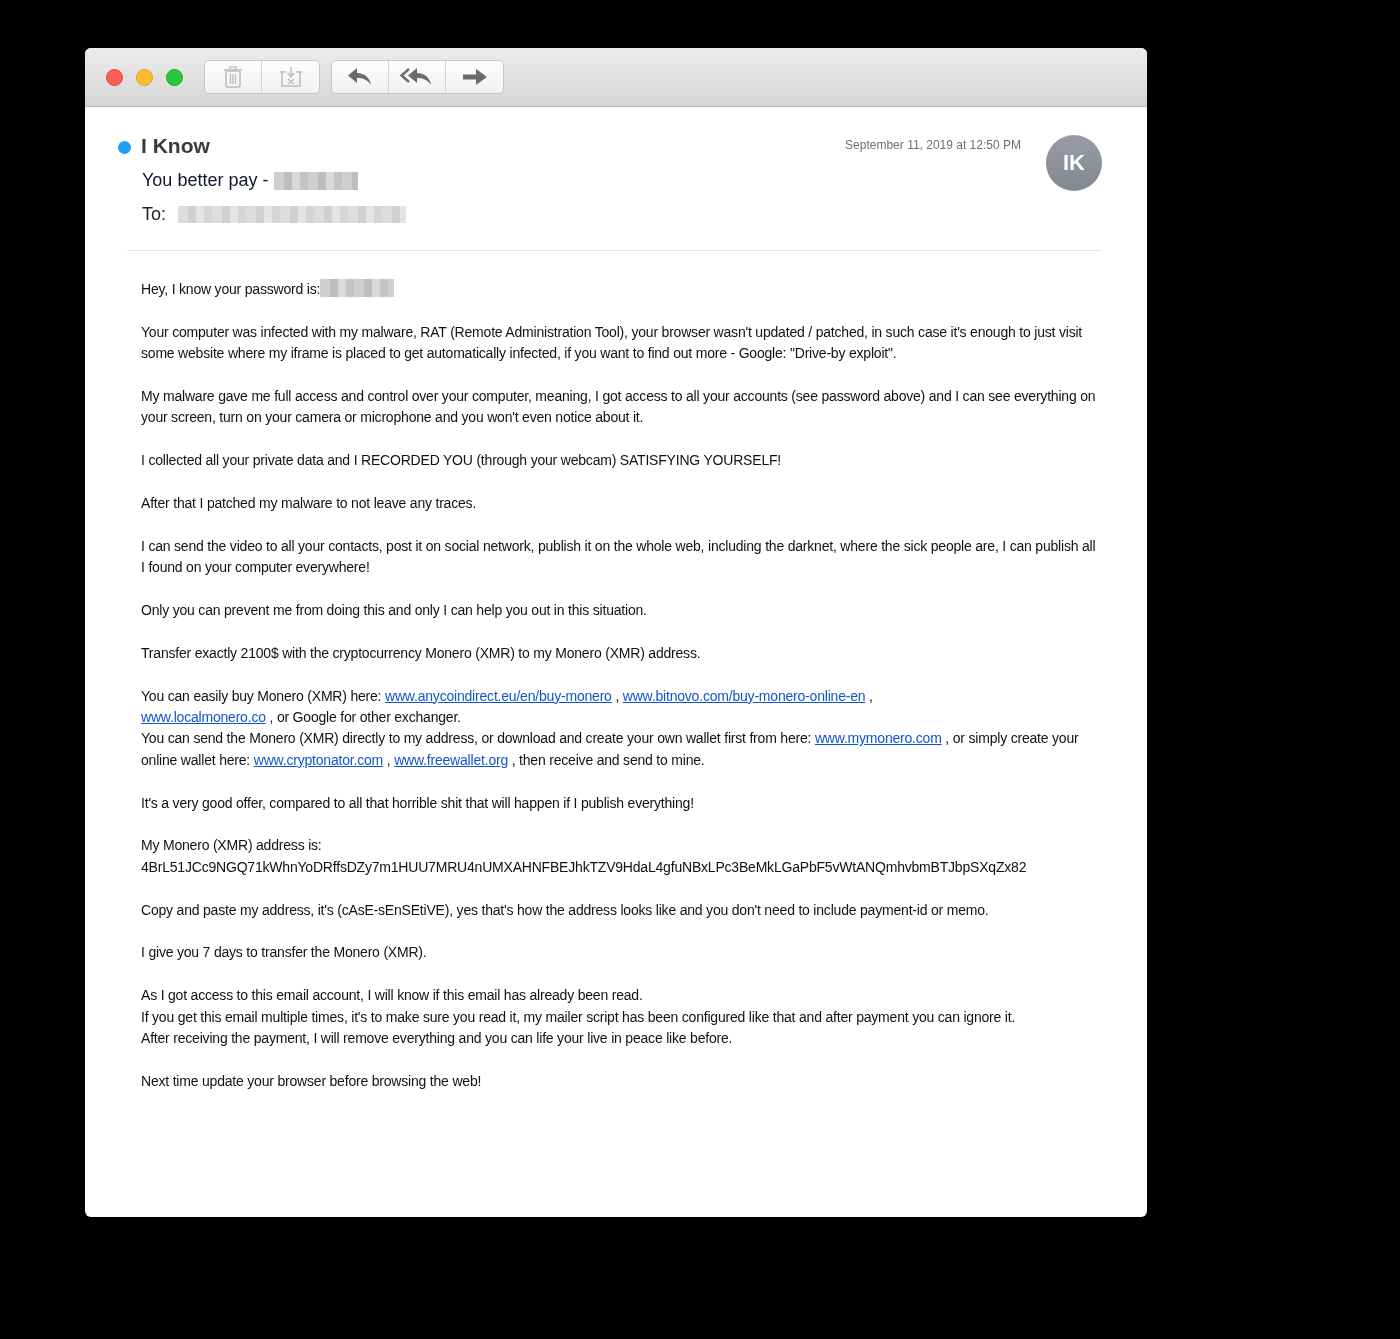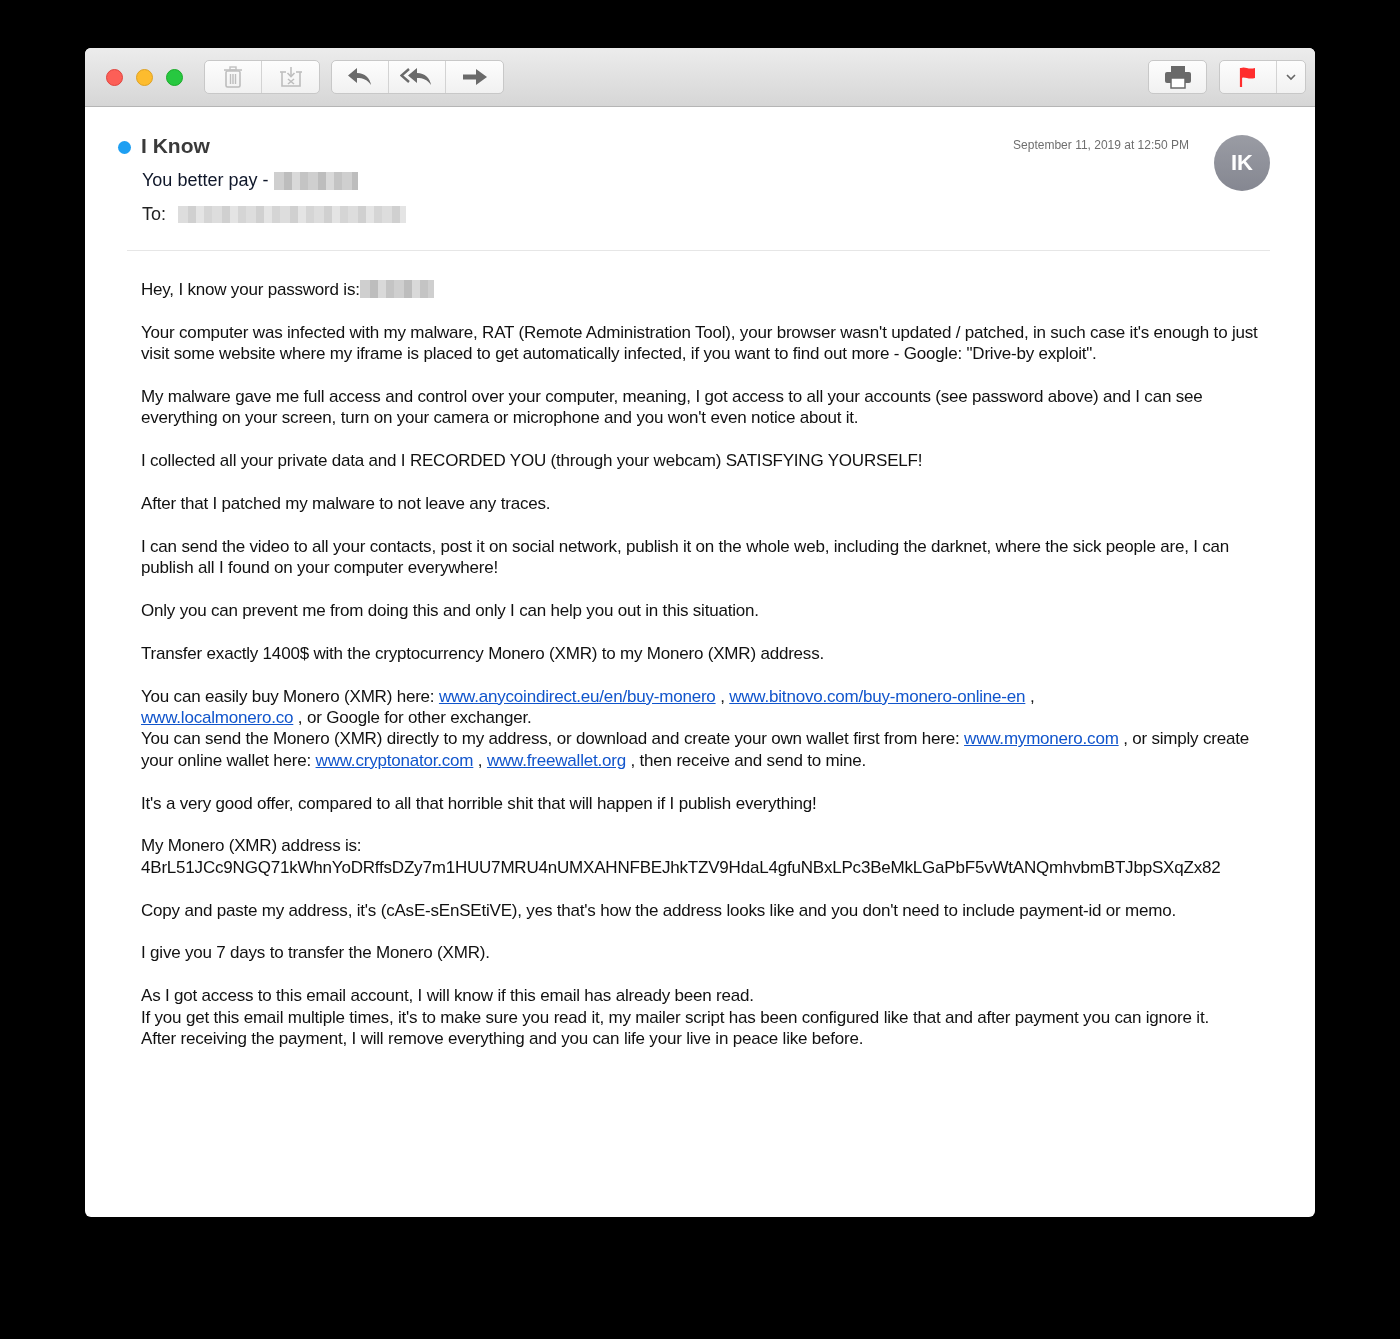--- a/index.html
+++ b/index.html
@@ -6,21 +6,21 @@
   body {
     width: 1400px; height: 1339px;
     background: #000;
     position: relative;
     font-family: "Liberation Sans", sans-serif;
     overflow: hidden;
   }
   .window {
     position: absolute;
     left: 85px; top: 48px;
-    width: 1230px; height: 1169px;
+    width: 1062px; height: 1169px;
     background: #fff;
     border-radius: 6px;
     overflow: hidden;
   }
   .titlebar {
     position: absolute; left: 0; top: 0; right: 0;
     height: 58px;
     background: linear-gradient(#ececec, #d6d6d6);
     border-bottom: 1px solid #b5b5b5;
   }
@@ -82,21 +82,21 @@
     background: linear-gradient(#9a9ca4, #858791);
     color: #fff; font-weight: bold; font-size: 22px;
     display: flex; align-items: center; justify-content: center;
   }
   .divider {
     position: absolute; left: 42px; right: 45px; top: 202px;
     height: 1px; background: #e6e6e6;
   }
   .body {
     position: absolute; left: 56px; top: 231px; right: 46px;
-    font-size: 17px; line-height: 21.4px; color: #111;
+    font-size: 14px; line-height: 21.4px; color: #111;
     letter-spacing: -0.2px;
   }
   .body p { margin: 0 0 21.4px 0; }
   .body a { color: #1155cc; text-decoration: underline; }
   .inline-redact { width: 74px; height: 18px; vertical-align: -3px; }
   .addr { word-break: break-all; }
 </style>
 </head>
 <body>
 
@@ -191,21 +191,22 @@
   </div>
 
   <div class="body">
     <p><span>Hey, I know your password is:</span><span class="redact inline-redact"></span></p>
     <p>Your computer was infected with my malware, RAT (Remote Administration Tool), your browser wasn't updated / patched, in such case it's enough to just visit some website where my iframe is placed to get automatically infected, if you want to find out more - Google: "Drive-by exploit".</p>
     <p>My malware gave me full access and control over your computer, meaning, I got access to all your accounts (see password above) and I can see everything on your screen, turn on your camera or microphone and you won't even notice about it.</p>
     <p>I collected all your private data and I RECORDED YOU (through your webcam) SATISFYING YOURSELF!</p>
     <p>After that I patched my malware to not leave any traces.</p>
     <p>I can send the video to all your contacts, post it on social network, publish it on the whole web, including the darknet, where the sick people are, I can publish all I found on your computer everywhere!</p>
     <p>Only you can prevent me from doing this and only I can help you out in this situation.</p>
-    <p>Transfer exactly 1400$ with the cryptocurrency Monero (XMR) to my Monero (XMR) address.</p>
+    <p>Transfer exactly 2100$ with the cryptocurrency Monero (XMR) to my Monero (XMR) address.</p>
     <p><span>You can easily buy Monero (XMR) here:</span> <a>www.anycoindirect.eu/en/buy-monero</a> <span>,</span> <a>www.bitnovo.com/buy-monero-online-en</a> <span>,</span><br><a>www.localmonero.co</a> <span>, or Google for other exchanger.</span><br><span>You can send the Monero (XMR) directly to my address, or download and create your own wallet first from here:</span> <a>www.mymonero.com</a> <span>, or simply create your online wallet here:</span> <a>www.cryptonator.com</a> <span>,</span> <a>www.freewallet.org</a> <span>, then receive and send to mine.</span></p>
     <p>It's a very good offer, compared to all that horrible shit that will happen if I publish everything!</p>
     <p><span>My Monero (XMR) address is:</span><br><span class="addr">4BrL51JCc9NGQ71kWhnYoDRffsDZy7m1HUU7MRU4nUMXAHNFBEJhkTZV9HdaL4gfuNBxLPc3BeMkLGaPbF5vWtANQmhvbmBTJbpSXqZx82</span></p>
     <p>Copy and paste my address, it's (cAsE-sEnSEtiVE), yes that's how the address looks like and you don't need to include payment-id or memo.</p>
     <p>I give you 7 days to transfer the Monero (XMR).</p>
     <p><span>As I got access to this email account, I will know if this email has already been read.</span><br><span>If you get this email multiple times, it's to make sure you read it, my mailer script has been configured like that and after payment you can ignore it.</span><br><span>After receiving the payment, I will remove everything and you can life your live in peace like before.</span></p>
+    <p>Next time update your browser before browsing the web!</p>
   </div>
 </div>
 
 </body></html>

